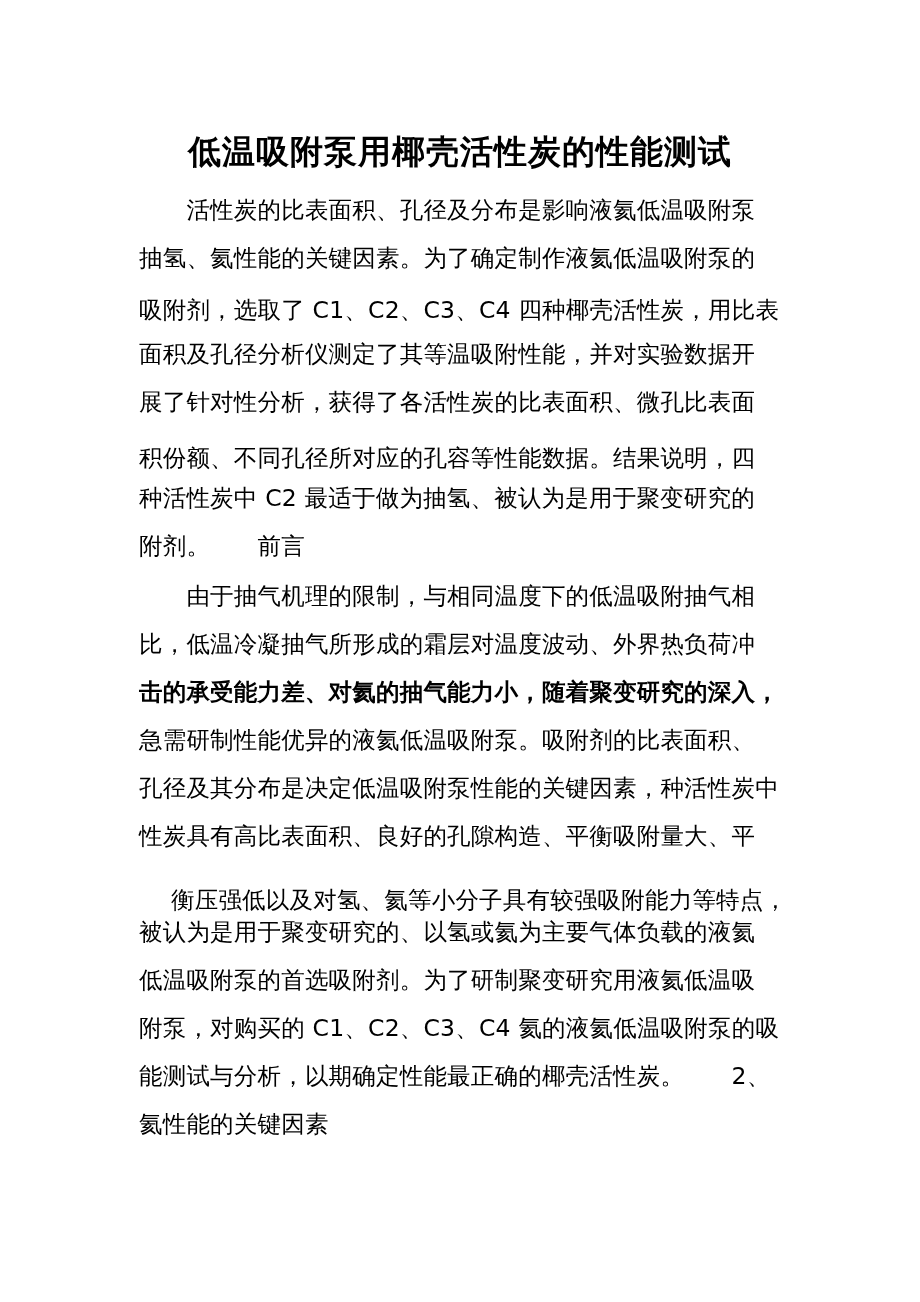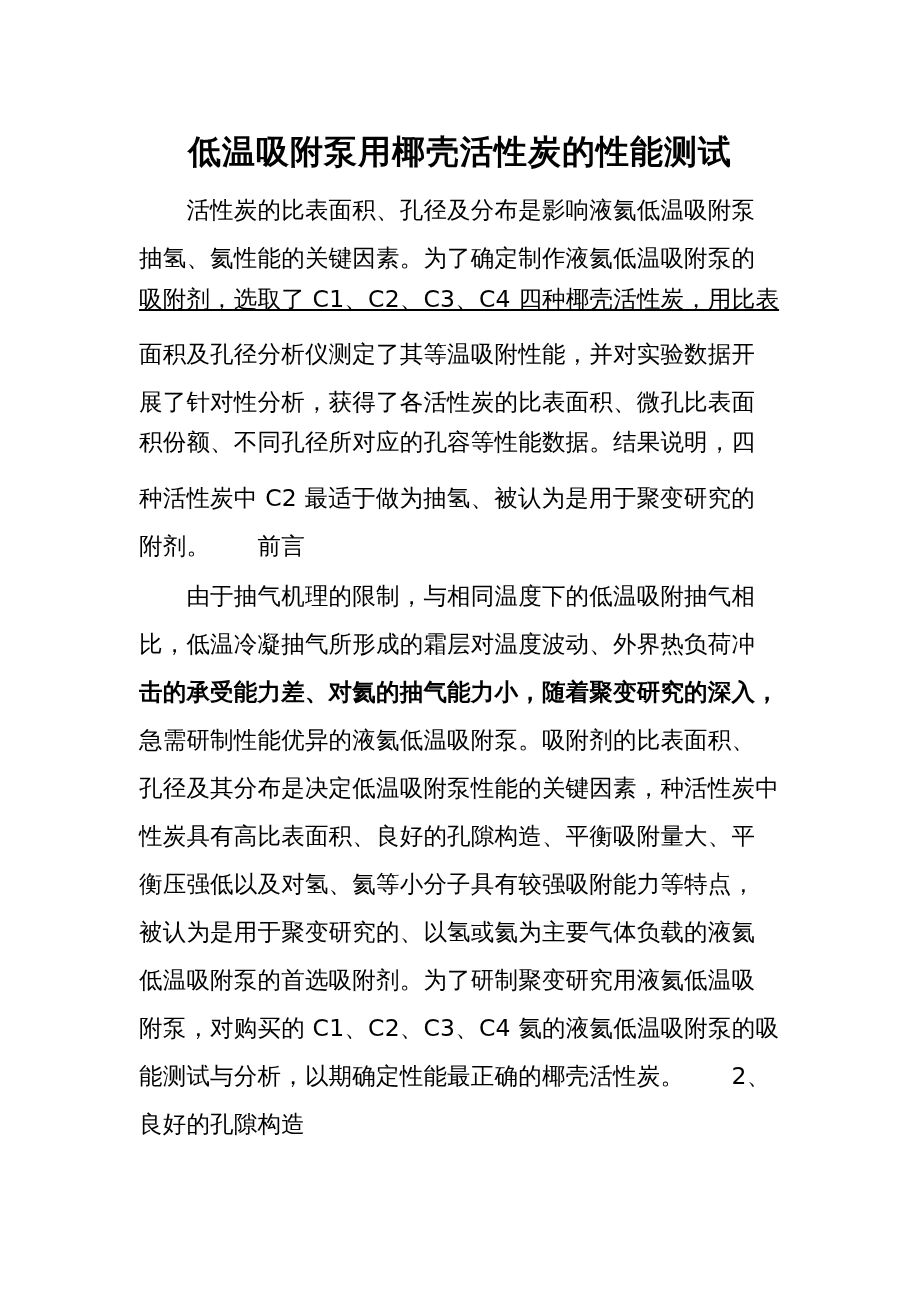--- a/index.html
+++ b/index.html
@@ -53,35 +53,35 @@
   </style>
 </head>
 <body>
 
 <div class="page">
   <div class="title">低温吸附泵用椰壳活性炭的性能测试</div>
 
   <div class="body-block" style="top:186px;">
     <div class="line" style="top:0px;">　　活性炭的比表面积、孔径及分布是影响液氦低温吸附泵</div>
     <div class="line" style="top:48px;text-align:center;">抽氢、氦性能的关键因素。为了确定制作液氦低温吸附泵的</div>
-    <div class="line" style="top:89px;text-decoration:underline;">吸附剂，选取了 C1、C2、C3、C4 四种椰壳活性炭，用比表</div>
+    <div class="line" style="top:100px;">吸附剂，选取了 C1、C2、C3、C4 四种椰壳活性炭，用比表</div>
     <div class="line" style="top:144px;">面积及孔径分析仪测定了其等温吸附性能，并对实验数据开</div>
     <div class="line" style="top:192px;">展了针对性分析，获得了各活性炭的比表面积、微孔比表面</div>
-    <div class="line" style="top:232px;text-align:right;">积份额、不同孔径所对应的孔容等性能数据。结果说明，四</div>
+    <div class="line" style="top:248px;text-align:right;">积份额、不同孔径所对应的孔容等性能数据。结果说明，四</div>
     <div class="line" style="top:288px;">种活性炭中 C2 最适于做为抽氢、被认为是用于聚变研究的</div>
     <div class="line" style="top:336px;">附剂。　　前言</div>
   </div>
 
   <div class="body-block" style="top:572px;">
     <div class="line" style="top:0px;">　　由于抽气机理的限制，与相同温度下的低温吸附抽气相</div>
     <div class="line" style="top:48px;">比，低温冷凝抽气所形成的霜层对温度波动、外界热负荷冲</div>
     <div class="line" style="top:96px;font-weight:bold;">击的承受能力差、对氦的抽气能力小，随着聚变研究的深入，</div>
     <div class="line" style="top:144px;">急需研制性能优异的液氦低温吸附泵。吸附剂的比表面积、</div>
     <div class="line" style="top:192px;">孔径及其分布是决定低温吸附泵性能的关键因素，种活性炭中</div>
     <div class="line" style="top:240px;">性炭具有高比表面积、良好的孔隙构造、平衡吸附量大、平</div>
-    <div class="line" style="top:288px;">衡压强低以及对氢、氦等小分子具有较强吸附能力等特点，</div>
+    <div class="line" style="top:304px;margin-left:32px;">衡压强低以及对氢、氦等小分子具有较强吸附能力等特点，</div>
     <div class="line" style="top:336px;">被认为是用于聚变研究的、以氢或氦为主要气体负载的液氦</div>
     <div class="line" style="top:384px;">低温吸附泵的首选吸附剂。为了研制聚变研究用液氦低温吸</div>
     <div class="line" style="top:432px;">附泵，对购买的 C1、C2、C3、C4 氦的液氦低温吸附泵的吸</div>
     <div class="line" style="top:480px;">能测试与分析，以期确定性能最正确的椰壳活性炭。　　2、</div>
-    <div class="line" style="top:528px;">良好的孔隙构造</div>
+    <div class="line" style="top:528px;">氦性能的关键因素</div>
   </div>
 </div>
 
 </body></html>

